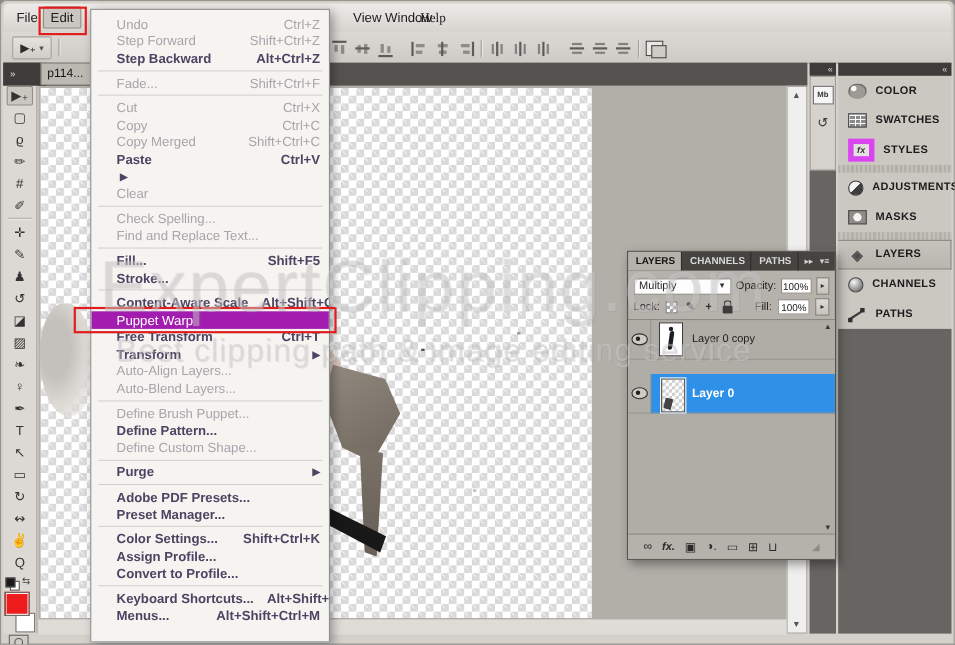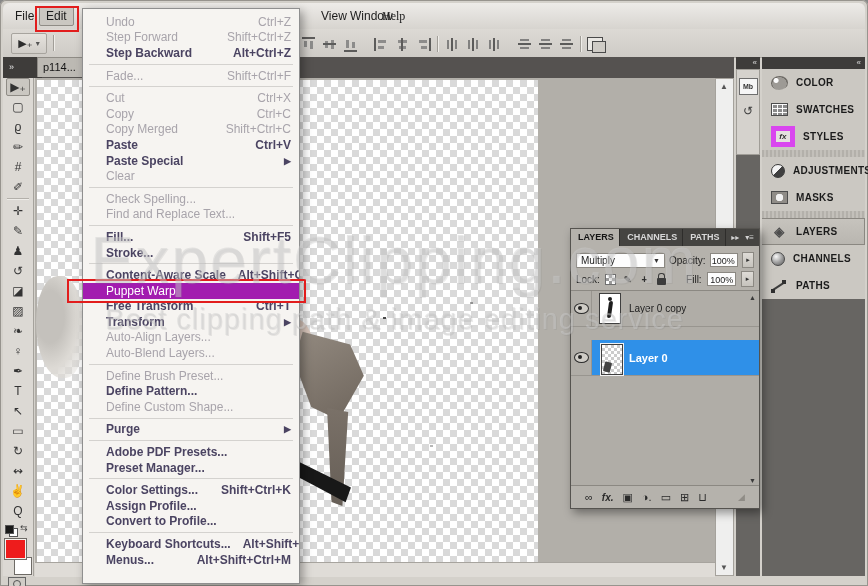--- a/index.html
+++ b/index.html
@@ -336,21 +336,20 @@
       </div>
       <div class="mi disabled">
         <span class="lab">Copy Merged</span>
         <span class="sc">Shift+Ctrl+C</span>
       </div>
       <div class="mi enabled">
         <span class="lab">Paste</span>
         <span class="sc">Ctrl+V</span>
       </div>
       <div class="mi enabled">
-        <span class="lab">Paste Special</span>
         <span class="sub">▶</span>
       </div>
       <div class="mi disabled">
         <span class="lab">Clear</span>
       </div>
       <div class="msep"></div>
       <div class="mi disabled">
         <span class="lab">Check Spelling...</span>
       </div>
       <div class="mi disabled">
@@ -381,21 +380,21 @@
         <span class="sub">▶</span>
       </div>
       <div class="mi disabled">
         <span class="lab">Auto-Align Layers...</span>
       </div>
       <div class="mi disabled">
         <span class="lab">Auto-Blend Layers...</span>
       </div>
       <div class="msep"></div>
       <div class="mi disabled">
-        <span class="lab">Define Brush Preset...</span>
+        <span class="lab">Define Brush Puppet...</span>
       </div>
       <div class="mi enabled">
         <span class="lab">Define Pattern...</span>
       </div>
       <div class="mi disabled">
         <span class="lab">Define Custom Shape...</span>
       </div>
       <div class="msep"></div>
       <div class="mi enabled">
         <span class="lab">Purge</span>

